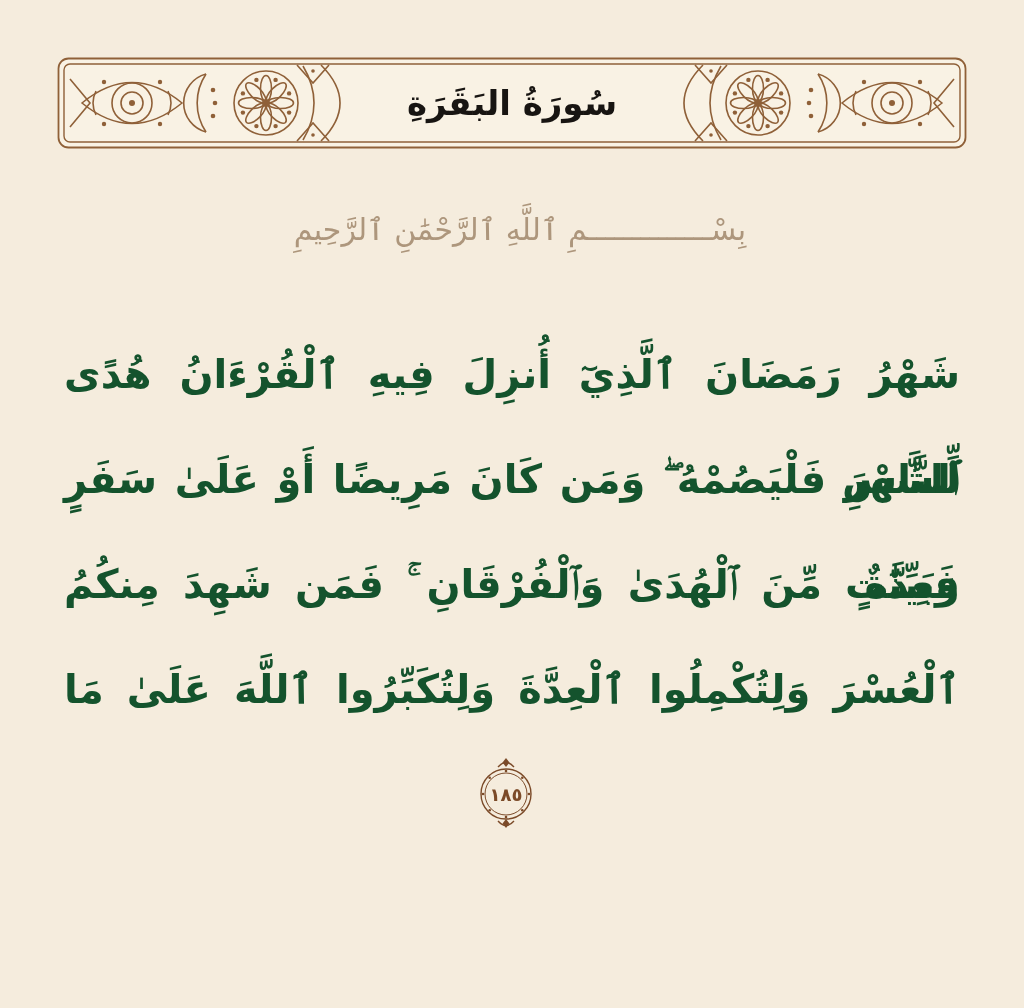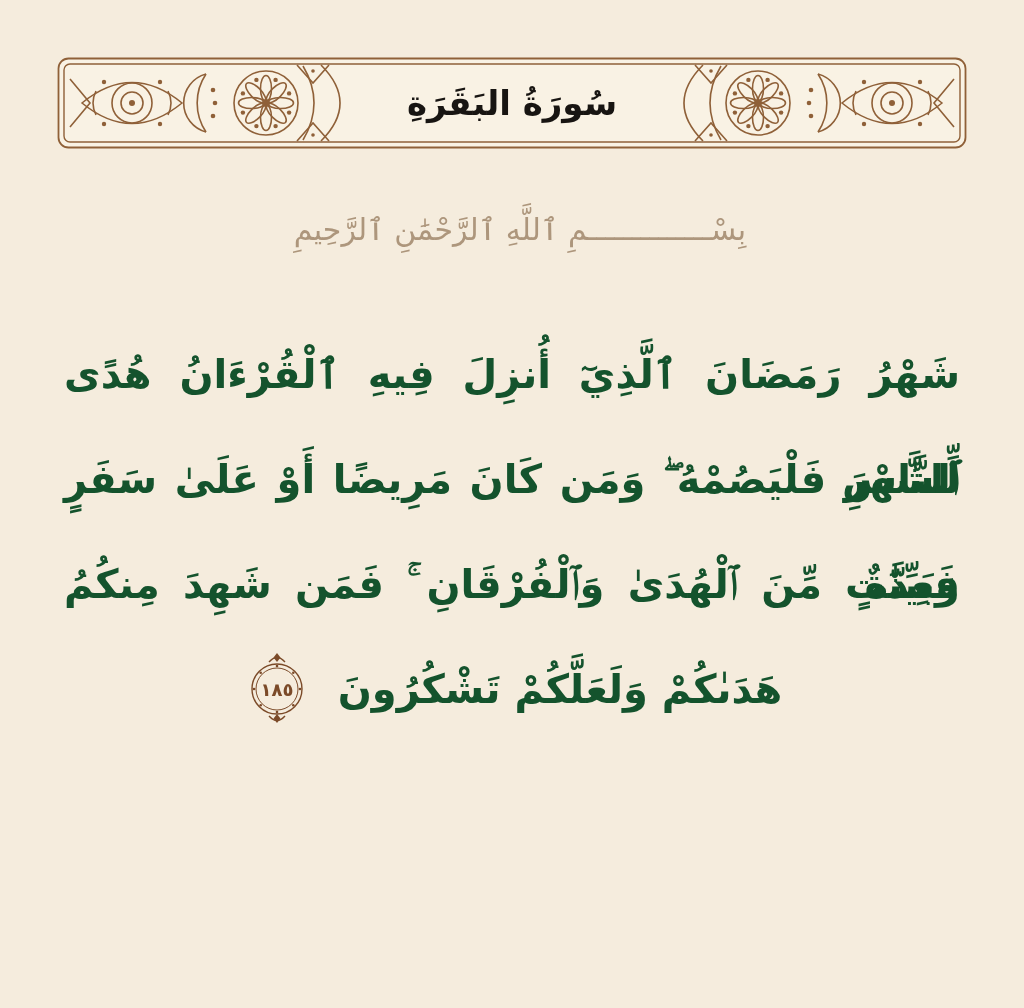--- a/index.html
+++ b/index.html
@@ -115,22 +115,22 @@
     </svg>
     <div class="surah-title">سُورَةُ البَقَرَةِ</div>
   </div>
 
   <div class="bismillah">بِسْــــــــــــــمِ ٱللَّهِ ٱلرَّحْمَٰنِ ٱلرَّحِيمِ</div>
 
   <div class="verse-block">
     <div class="vline">شَهْرُ رَمَضَانَ ٱلَّذِيٓ أُنزِلَ فِيهِ ٱلْقُرْءَانُ هُدًى لِّلنَّاسِ</div>
     <div class="vline">ٱلشَّهْرَ فَلْيَصُمْهُ ۖ وَمَن كَانَ مَرِيضًا أَوْ عَلَىٰ سَفَرٍ فَعِدَّةٌ</div>
     <div class="vline">وَبَيِّنَٰتٍ مِّنَ ٱلْهُدَىٰ وَٱلْفُرْقَانِ ۚ فَمَن شَهِدَ مِنكُمُ</div>
+    <div class="vline">ٱلْعُسْرَ وَلِتُكْمِلُوا ٱلْعِدَّةَ وَلِتُكَبِّرُوا ٱللَّهَ عَلَىٰ مَا</div>
     <div class="vline last">
-      <span>هَدَىٰكُمْ وَلَعَلَّكُمْ تَشْكُرُونَ</span>
       <svg class="medallion" viewBox="0 0 62 74">
         <g stroke="#7b4a28" fill="none" stroke-width="1.4">
           <circle cx="31" cy="38" r="25"></circle>
           <circle cx="31" cy="38" r="21" stroke-width="1"></circle>
           <path d="M 23 11 Q 31 2 39 11"></path>
           <path d="M 23 65 Q 31 74 39 65"></path>
         </g>
         <g fill="#7b4a28" stroke="none">
           <path d="M 31 2 l 3.5 4.5 L 31 11 l -3.5 -4.5 Z"></path>
           <path d="M 31 63 l 3.5 4.5 L 31 72 l -3.5 -4.5 Z"></path>

